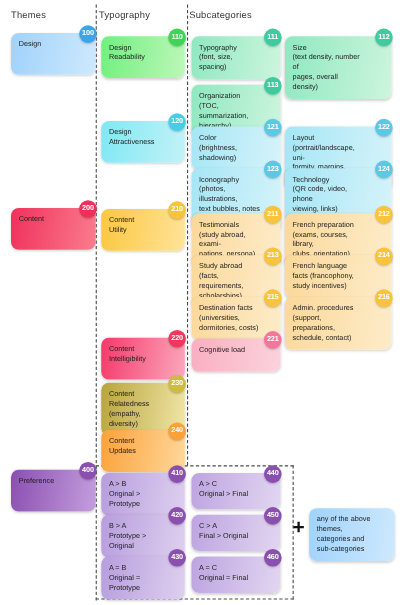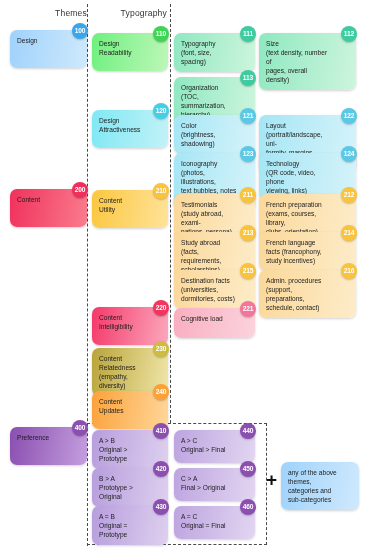--- a/index.html
+++ b/index.html
@@ -5,21 +5,21 @@
   html,body{margin:0;padding:0;}
   body{
     width:365px;height:550px;background:#ffffff;
     font-family:"Liberation Sans","DejaVu Sans",sans-serif;
     color:#222;overflow:hidden;position:relative;
   }
   #stage{position:relative;width:365px;height:550px;}
 
   .col-head{
     position:absolute;font-size:8.5px;color:#333;
-    letter-spacing:.2px;text-align:right;
+    letter-spacing:.2px;text-align:left;
   }
 
   .divider{
     position:absolute;width:0;border-left:1px dashed #4a4a4a;
   }
   .dashbox{
     position:absolute;border:1px dashed #4a4a4a;
     border-left:none;box-sizing:border-box;
   }
 
@@ -45,20 +45,21 @@
     position:absolute;font-size:19px;font-weight:700;color:#111;
     line-height:1;
   }
 </style>
 </head>
 <body>
 
 <div id="stage">
     <div class="col-head" style="left: 10px; top: 8px; width: 77px;">Themes</div>
     <div class="col-head" style="left: 90px; top: 8px; width: 77px;">Typography</div>
+    <div class="col-head" style="left: 172px; top: 8px; width: 190px;">Subcategories</div>
     <div class="divider" style="left: 87px; top: 4px; height: 542px;"></div>
     <div class="divider" style="left: 170px; top: 4px; height: 419px;"></div>
     <div class="dashbox" style="left: 87px; top: 423px; width: 180px; height: 122px;"></div>
     <div class="card" style="left: 10px; top: 30px; width: 77px; min-height: 38px; background: linear-gradient(100deg, rgb(159, 210, 251) 0%, rgb(207, 233, 253) 100%);">
       <span class="txt">Design</span>
       <span class="badge" style="background: rgb(58, 165, 232); color: rgb(255, 255, 255); width: 16px; height: 16px; right: -1px; top: -7px;">100</span>
     </div>
     <div class="card" style="left: 10px; top: 189px; width: 77px; min-height: 38px; background: linear-gradient(100deg, rgb(240, 49, 92) 0%, rgb(250, 124, 141) 100%);">
       <span class="txt">Content</span>
       <span class="badge" style="background: rgb(239, 47, 92); color: rgb(255, 255, 255); width: 16px; height: 16px; right: -1px; top: -7px;">200</span>

